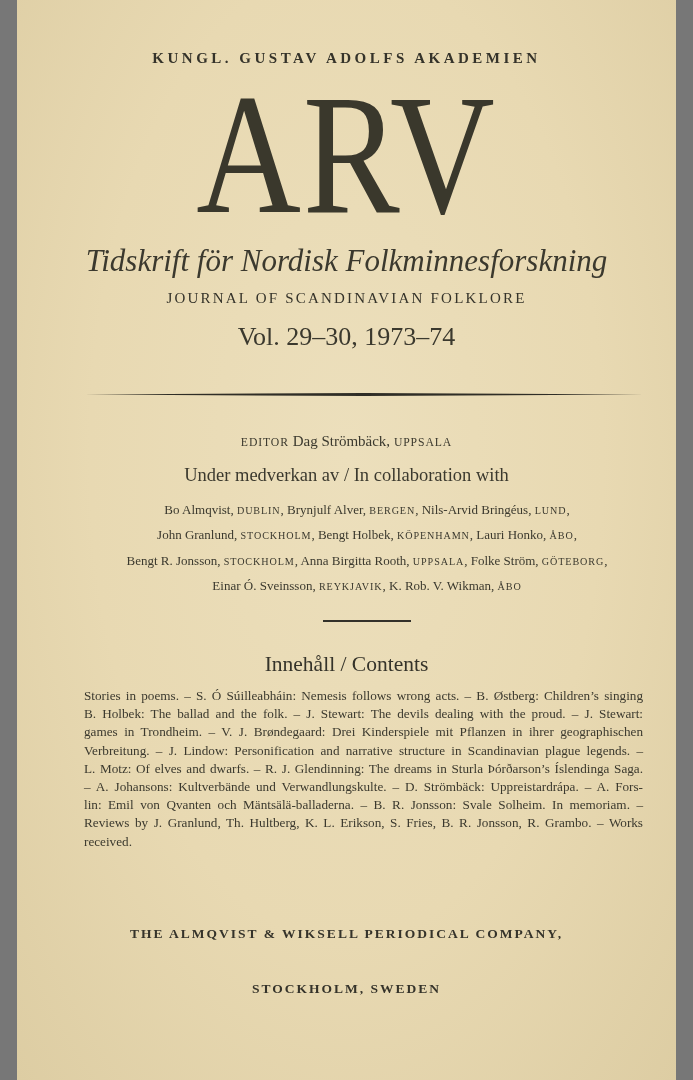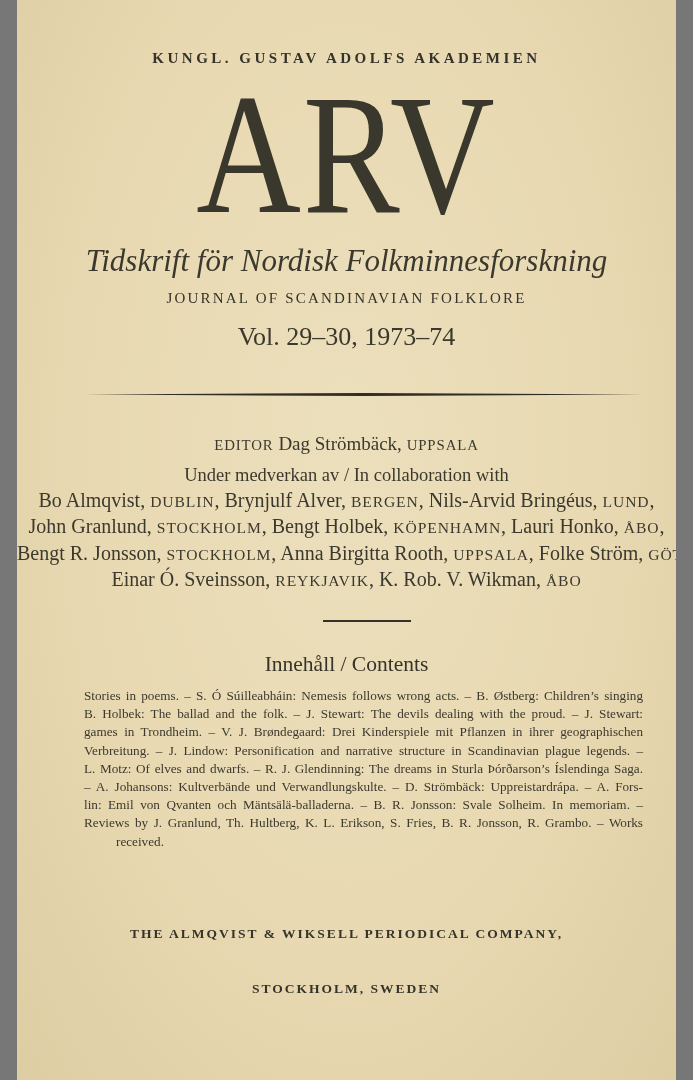--- a/index.html
+++ b/index.html
@@ -19,40 +19,40 @@
     transform:scaleY(1.18); transform-origin:50% 0;
     color:#3a382c; font-weight:400;
   }
 
   .subtitle-sv { top:243px; font-size:31px; font-style:italic; color:#3b392e; }
   .subtitle-en { top:290px; font-size:15px; font-weight:normal; letter-spacing:2.2px; color:#35332a; }
   .volume { top:322px; font-size:26px; color:#3b392e; }
 
   .rule-swell { position:absolute; top:392px; left:68px; width:558px; height:5px; }
 
-  .editor-line { top:433px; font-size:19px; }
+  .editor-line { top:433px; font-size:15px; }
   .collab-intro { top:465px; font-size:18.5px; }
 
-  .collaborators { top:488px; font-size:20px; line-height:24.3px; }
+  .collaborators { top:498px; font-size:13px; line-height:24.3px;margin-left:41px; }
   .collab-line { white-space:nowrap; }
 
   .seg-n {}
   .seg-i { }
   .seg-sc { font-size:0.78em; letter-spacing:0.9px; }
 
   .short-rule { position:absolute; top:620px; left:306px; width:88px; height:2px; background:#33312a; }
 
   .contents-heading { top:652px; font-size:21.5px; color:#35332a; }
 
   .contents-para {
     position:absolute; top:687px; left:67px; width:559px;
     font-size:13.2px; line-height:18.2px; text-align:justify;
   }
   .contents-line { white-space:nowrap; text-align:justify; text-align-last:justify; }
-  .contents-line:last-child { text-align-last:left; white-space:normal;margin-left:32px; }
+  .contents-line:last-child { text-align-last:left; white-space:normal; }
 
   .publisher-1 { top:926px; font-size:13.5px; font-weight:bold; letter-spacing:2px; color:#35332a; }
   .publisher-2 { top:954px; font-size:13.5px; font-weight:bold; letter-spacing:2px; color:#35332a;margin-top:27px; }
 </style>
 </head>
 <body>
 
 <div class="page">
 
   <div class="abs academy">KUNGL. GUSTAV ADOLFS AKADEMIEN</div>

